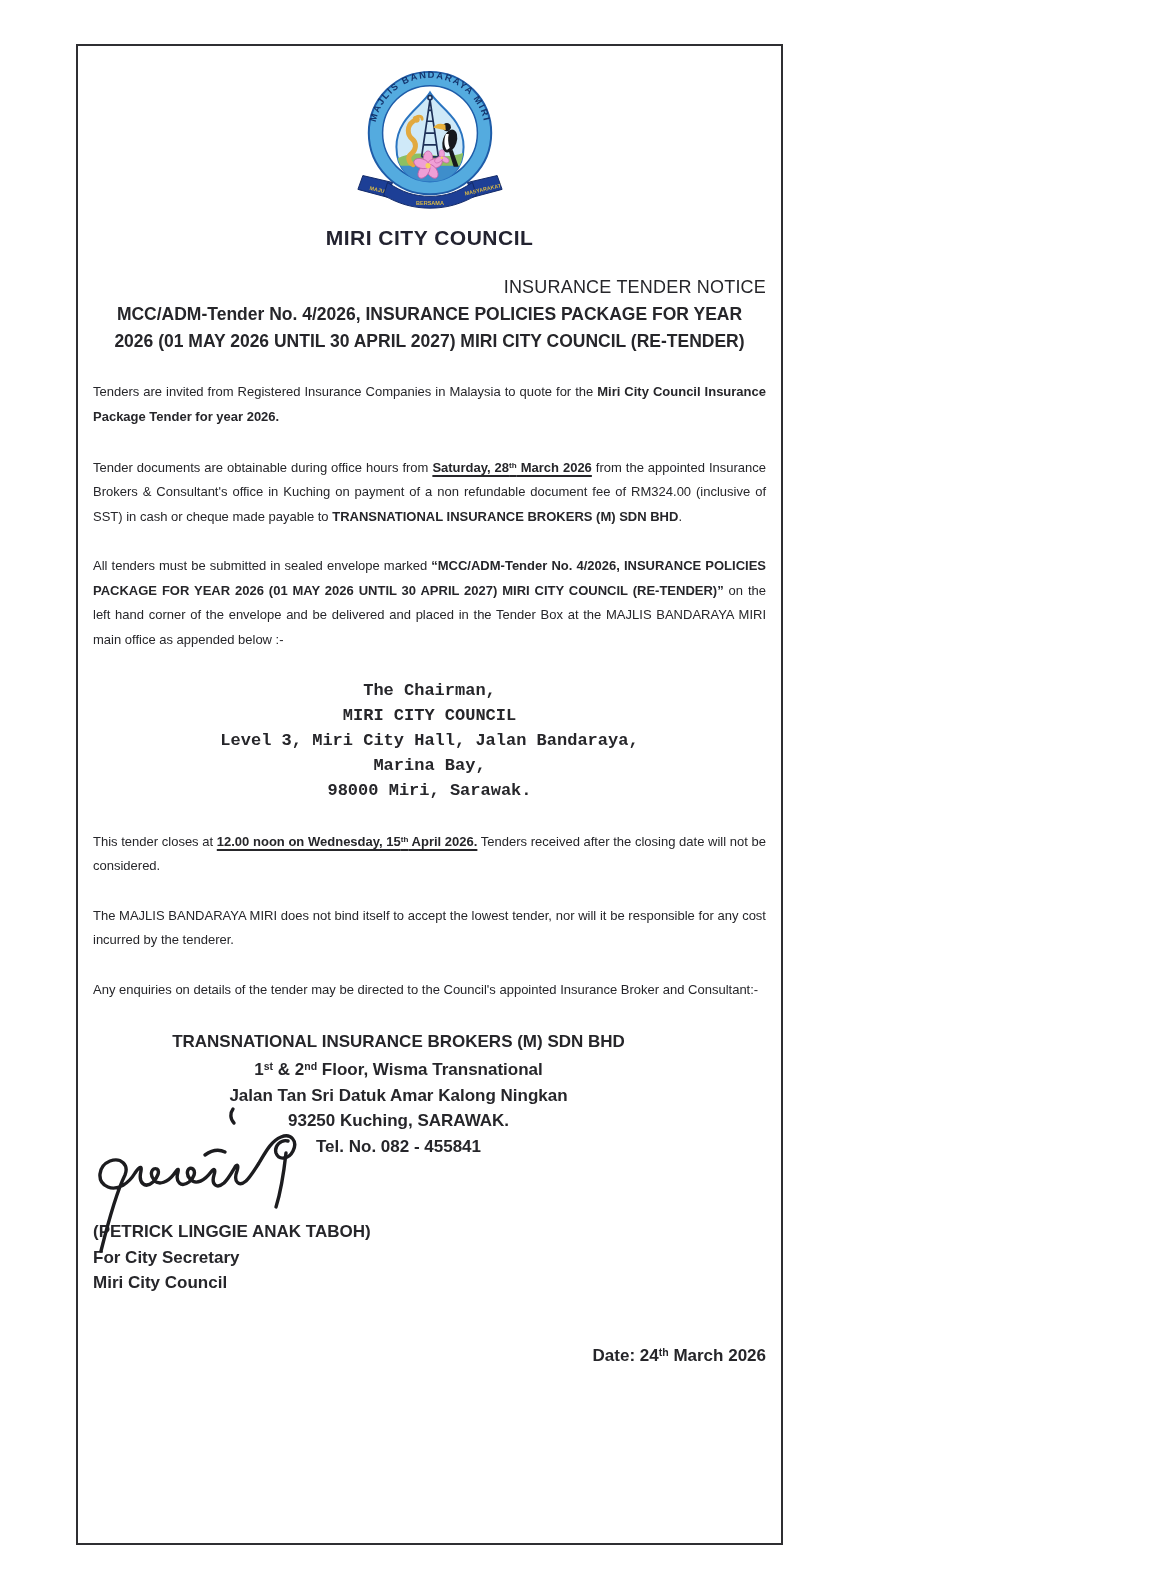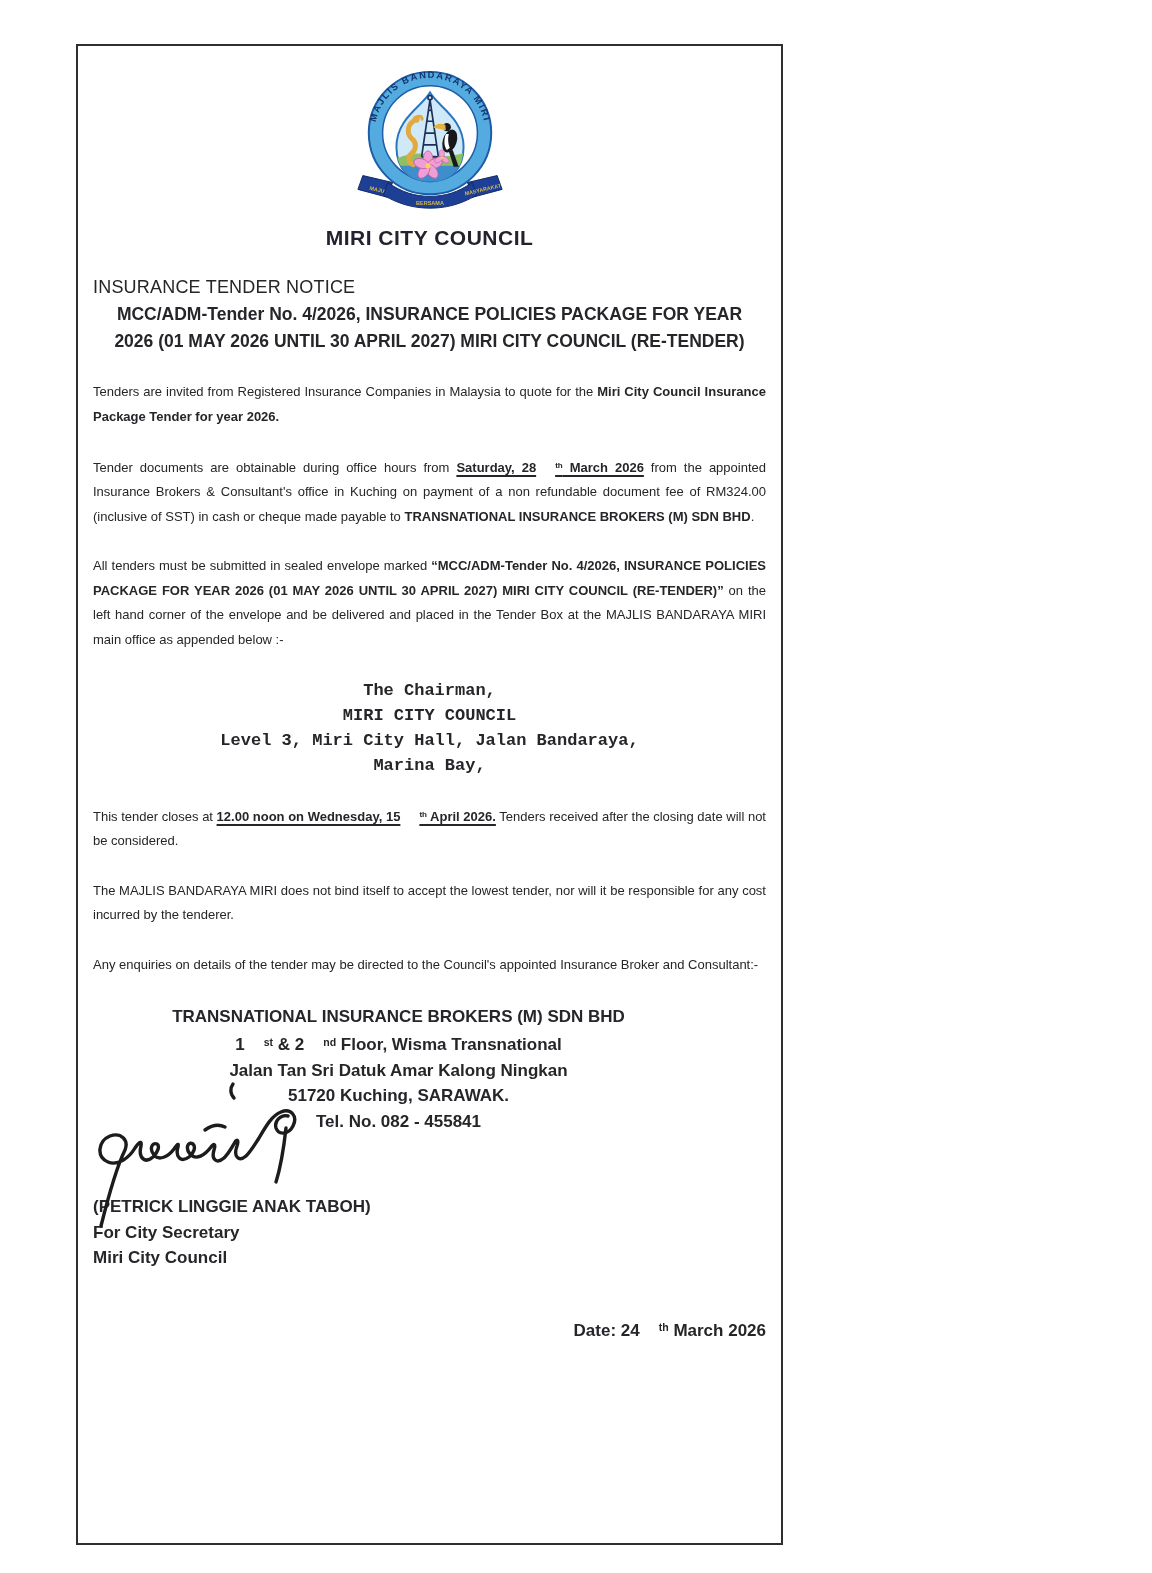--- a/index.html
+++ b/index.html
@@ -7,31 +7,31 @@
     width:1152px;height:1573px;background:#ffffff;position:relative;overflow:hidden;
     font-family:"Liberation Sans","DejaVu Sans",sans-serif;color:#26262a;
     -webkit-font-smoothing:antialiased;
   }
   .document{
     position:absolute;left:76px;top:44px;width:707px;height:1501px;
     box-sizing:border-box;border:2px solid #2f2f32;background:#fff;padding:0 15px;
   }
   .emblem{display:block;margin:20px auto 0;}
   .org-name{text-align:center;font-weight:700;font-size:21px;letter-spacing:.5px;margin-top:10px;color:#232330;}
-  .notice-label{text-align:left;font-size:18px;margin-top:27px;letter-spacing:.2px;}
+  .notice-label{text-align:right;font-size:18px;margin-top:27px;letter-spacing:.2px;}
   .tender-title{text-align:center;font-weight:700;font-size:17.5px;line-height:27px;max-width:656px;margin:3px auto 14px;}
   .para{font-size:13px;line-height:24.5px;text-align:justify;margin:25px 0 0;}
   .addr-block{text-align:center;font-weight:700;font-size:17px;line-height:25px;margin-top:26px;font-family:Liberation Mono, monospace;}
   .broker-block{text-align:center;font-weight:700;font-size:17px;line-height:25.5px;margin-top:27px;position:relative;left:-31px;}
   .sig-block{position:relative;margin-top:60px;font-weight:700;font-size:17px;line-height:25.5px;}
   .signature{position:absolute;left:-8px;top:-116px;pointer-events:none;}
   .date-line{margin-top:50px;font-weight:700;font-size:17px;text-align:right;}
   .b{font-weight:700;}
   .u{text-decoration:underline;text-decoration-thickness:1.8px;text-underline-offset:3px;}
-  .sup{font-size:.62em;vertical-align:.45em;padding-left:19px;}
+  .sup{font-size:.62em;vertical-align:.45em;}
   .line{white-space:nowrap;}
 </style>
 </head>
 <body>
 
 <div class="document">
 
   <svg class="emblem" width="158" height="150" viewBox="0 0 160 150">
 
     <circle cx="80" cy="67" r="62" stroke="#1e5ca8" stroke-width="2" fill="#54abdf"></circle>
@@ -103,31 +103,32 @@
 
   <p class="para"><span>Tenders are invited from Registered Insurance Companies in Malaysia to quote for the </span><span class="b">Miri City Council Insurance Package Tender for year 2026.</span></p>
   <p class="para"><span>Tender documents are obtainable during office hours from </span><span class="b u"><span>Saturday, 28</span><span class="sup">th</span><span> March 2026</span></span><span> from the appointed Insurance Brokers &amp; Consultant's office in Kuching on payment of a non refundable document fee of RM324.00 (inclusive of SST) in cash or cheque made payable to </span><span class="b">TRANSNATIONAL INSURANCE BROKERS (M) SDN BHD</span><span>.</span></p>
   <p class="para"><span>All tenders must be submitted in sealed envelope marked </span><span class="b">“MCC/ADM-Tender No. 4/2026, INSURANCE POLICIES PACKAGE FOR YEAR 2026 (01 MAY 2026 UNTIL 30 APRIL 2027) MIRI CITY COUNCIL (RE-TENDER)”</span><span> on the left hand corner of the envelope and be delivered and placed in the Tender Box at the MAJLIS BANDARAYA MIRI main office as appended below :-</span></p>
 
   <div class="addr-block">
       <div class="line">The Chairman,</div>
       <div class="line">MIRI CITY COUNCIL</div>
       <div class="line">Level 3, Miri City Hall, Jalan Bandaraya,</div>
       <div class="line">Marina Bay,</div>
+      <div class="line">98000 Miri, Sarawak.</div>
     </div>
 
   <p class="para"><span>This tender closes at </span><span class="b u"><span>12.00 noon on Wednesday, 15</span><span class="sup">th</span><span> April 2026.</span></span><span> Tenders received after the closing date will not be considered.</span></p>
   <p class="para"><span>The MAJLIS BANDARAYA MIRI does not bind itself to accept the lowest tender, nor will it be responsible for any cost incurred by the tenderer.</span></p>
   <p class="para"><span>Any enquiries on details of the tender may be directed to the Council's appointed Insurance Broker and Consultant:-</span></p>
 
   <div class="broker-block">
       <div class="line"><span class="b">TRANSNATIONAL INSURANCE BROKERS (M) SDN BHD</span></div>
       <div class="line"><span class="b"><span>1</span><span class="sup">st</span><span> &amp; 2</span><span class="sup">nd</span><span> Floor, Wisma Transnational</span></span></div>
       <div class="line"><span class="b">Jalan Tan Sri Datuk Amar Kalong Ningkan</span></div>
-      <div class="line"><span class="b">51720 Kuching, SARAWAK.</span></div>
+      <div class="line"><span class="b">93250 Kuching, SARAWAK.</span></div>
       <div class="line"><span class="b">Tel. No. 082 - 455841</span></div>
     </div>
 
   <div class="sig-block">
     <svg class="signature" width="232" height="152" viewBox="0 0 232 152">
       <g fill="none" stroke="#1c1c1f" stroke-width="3.4" stroke-linecap="round" stroke-linejoin="round">
         <path d="M148 6 C145 10 145 16 149 20"></path>
         <path d="M120 52 C127 47 134 46 140 49"></path>
         <path d="M16 148
                  C24 116 32 88 40 72

